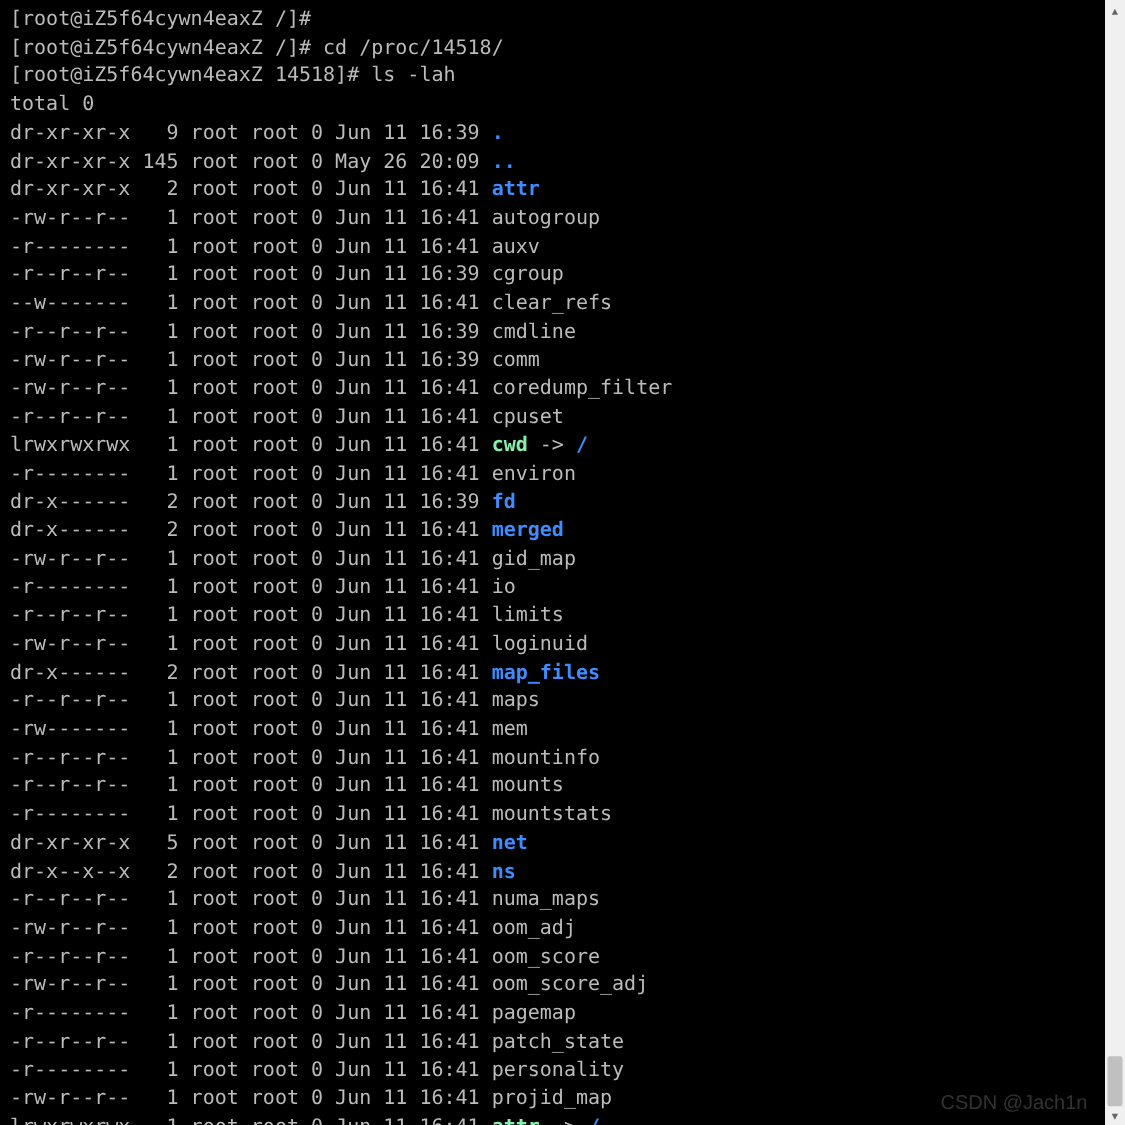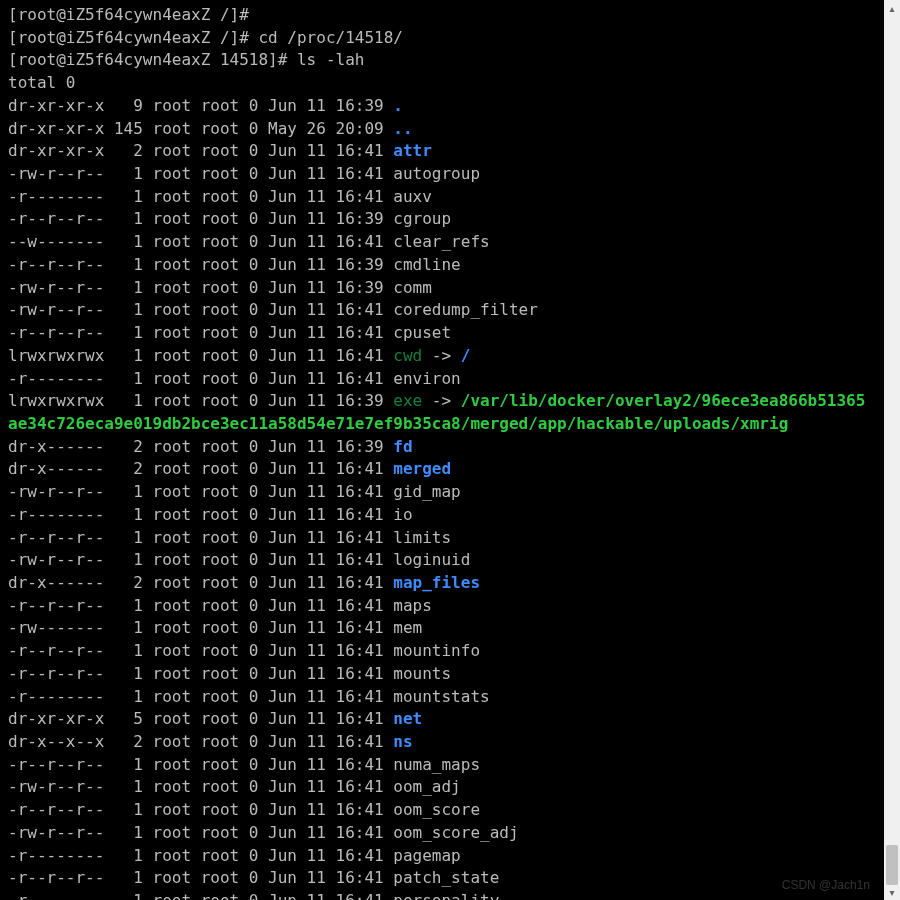--- a/index.html
+++ b/index.html
@@ -46,30 +46,30 @@
     width: 10px;
     height: 10px;
     font-size: 10px;
     color: #666;
     text-align: center;
   }
   .scroll-arrow.up { top: 3px; }
   .scroll-arrow.down { bottom: 3px; }
   .prompt-user { color: #bbb; }
   .dir { color: #3f8cff; font-weight: bold; }
-  .symlink-name { color: #15803d; font-weight: normal; }
+  .symlink-name { color: #86efac; font-weight: bold; }
   .symlink-target-dir { color: #3f8cff; font-weight: bold; }
   .symlink-target-exe { color: #2ecc40; font-weight: bold; word-break: break-all;}
   .wrap { white-space: pre-wrap; }
   .watermark {
     position: absolute;
     bottom: 8px;
     right: 30px;
     color: rgba(200,200,200,0.25);
-    font-size: 12px;
+    font-size: 16px;
     font-family: sans-serif;
     margin-left: 31px;
   }
 </style>
 </head>
 <body>
 
 <div class="terminal"><span class="prompt-user">[root@iZ5f64cywn4eaxZ /]# </span>
 <span class="prompt-user">[root@iZ5f64cywn4eaxZ /]# cd /proc/14518/</span>
 <span class="prompt-user">[root@iZ5f64cywn4eaxZ 14518]# ls -lah</span>
@@ -80,21 +80,20 @@
 -rw-r--r--   1 root root 0 Jun 11 16:41 autogroup
 -r--------   1 root root 0 Jun 11 16:41 auxv
 -r--r--r--   1 root root 0 Jun 11 16:39 cgroup
 --w-------   1 root root 0 Jun 11 16:41 clear_refs
 -r--r--r--   1 root root 0 Jun 11 16:39 cmdline
 -rw-r--r--   1 root root 0 Jun 11 16:39 comm
 -rw-r--r--   1 root root 0 Jun 11 16:41 coredump_filter
 -r--r--r--   1 root root 0 Jun 11 16:41 cpuset
 lrwxrwxrwx   1 root root 0 Jun 11 16:41 <span class="symlink-name">cwd</span> -&gt; <span class="symlink-target-dir">/</span>
 -r--------   1 root root 0 Jun 11 16:41 environ
-<span class="wrap">lrwxrwxrwx   1 root root 0 Jun 11 16:39 <span class="symlink-name">exe</span> -&gt; <span class="symlink-target-exe">/var/lib/docker/overlay2/96ece3ea866b51365ae34c726eca9e019db2bce3ec11a58d54e71e7ef9b35ca8/merged/app/hackable/uploads/xmrig</span></span>
 dr-x------   2 root root 0 Jun 11 16:39 <span class="dir">fd</span>
 dr-x------   2 root root 0 Jun 11 16:41 <span class="dir">merged</span>
 -rw-r--r--   1 root root 0 Jun 11 16:41 gid_map
 -r--------   1 root root 0 Jun 11 16:41 io
 -r--r--r--   1 root root 0 Jun 11 16:41 limits
 -rw-r--r--   1 root root 0 Jun 11 16:41 loginuid
 dr-x------   2 root root 0 Jun 11 16:41 <span class="dir">map_files</span>
 -r--r--r--   1 root root 0 Jun 11 16:41 maps
 -rw-------   1 root root 0 Jun 11 16:41 mem
 -r--r--r--   1 root root 0 Jun 11 16:41 mountinfo

